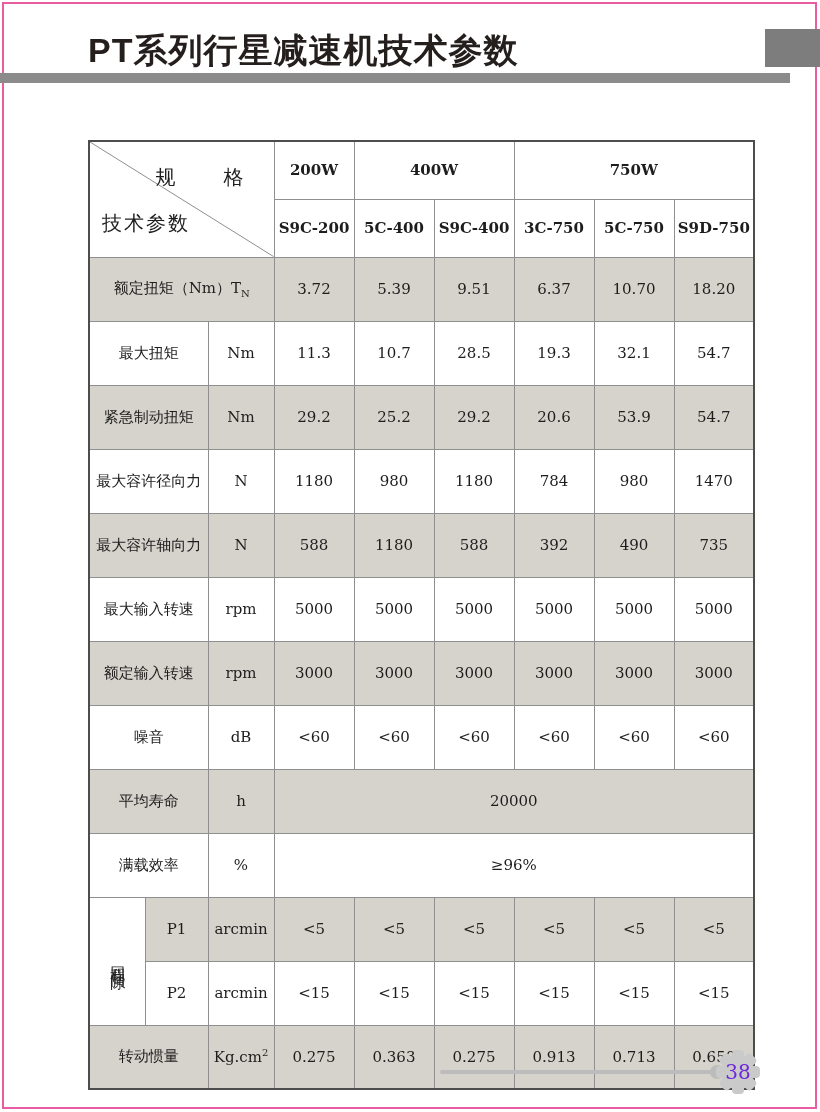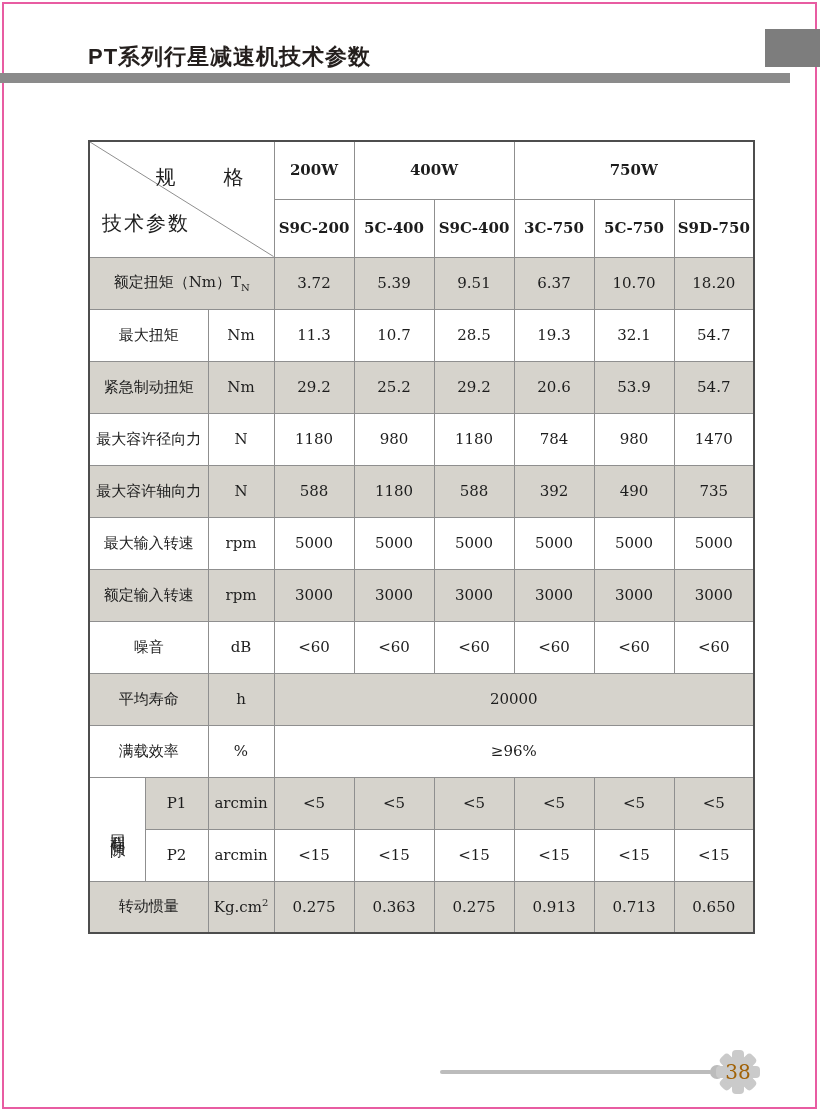--- a/index.html
+++ b/index.html
@@ -5,39 +5,39 @@
   html,body { margin:0; padding:0; }
   body {
     width:820px; height:1112px; position:relative; background:#ffffff;
     font-family:"DejaVu Serif", serif; overflow:hidden;
   }
   .frame {
     position:absolute; left:2px; top:2px; right:3px; bottom:3px;
     border:2px solid #e85ca2; pointer-events:none; z-index:1;
   }
   .page-title {
-    position:absolute; left:88px; top:42px; z-index:2;
+    position:absolute; left:88px; top:28px; z-index:2;
     font-family:"Liberation Sans", sans-serif; font-weight:bold;
-    font-size:22px; color:#241f1d; letter-spacing:1px;
+    font-size:34px; color:#241f1d; letter-spacing:1px;
   }
   .top-square { position:absolute; left:765px; top:29px; width:55px; height:38px; background:#7d7d7d; z-index:3; }
   .top-bar   { position:absolute; left:0; top:73px; width:790px; height:10px; background:#8b8b8b; z-index:3; }
 
   table.spec {
     position:absolute; left:88px; top:140px; z-index:2;
     width:665px; border-collapse:collapse; table-layout:fixed;
     border:2px solid #4d4d4d;
   }
   table.spec td {
     border:1px solid #8f8f8f; text-align:center; vertical-align:middle;
     font-size:15px; color:#1d1d1d; padding:0; background:#ffffff;
     font-family:"DejaVu Serif", serif;
   }
   tr.h  { height:58px; }
-  tr.r  { height:52px; }
+  tr.r  { height:64px; }
   tr.shaded td { background:#d6d3cc; }
   td.force-white { background:#ffffff !important; }
   td.model, td.power { font-size:15px;font-weight:bold; }
   td.lbl { font-size:15px; }
   sub { font-size:10px; }
   sup { font-size:10px; }
 
   td.diag { position:relative; }
   td.diag svg.dline { position:absolute; left:0; top:0; width:100%; height:100%; display:block; }
   .corner-spec  { position:absolute; top:22px; right:16px; font-size:20px; letter-spacing:14px; }
@@ -48,21 +48,21 @@
     letter-spacing:3px; font-size:15px; display:inline-block;
   }
 
   .footer-line { position:absolute; left:440px; top:1070px; width:272px; height:4px; background:#bcbcbc; border-radius:2px; z-index:2; }
   .footer-dot  { position:absolute; left:710px; top:1065px; width:14px; height:14px; border-radius:50%; background:#bcbcbc; z-index:2; }
   .gear-wrap   { position:absolute; left:714px; top:1048px; width:48px; height:48px; z-index:3; }
   .gear-wrap svg { position:absolute; left:0; top:0; }
   .page-num {
     position:absolute; left:0; top:0; width:48px; height:48px;
     display:flex; align-items:center; justify-content:center;
-    font-size:20px; color:#a16207; font-family:"DejaVu Serif", serif;
+    font-size:20px; color:#6d28d9; font-family:"DejaVu Serif", serif;
   }
 </style>
 </head>
 <body>
 
 <div class="frame"></div>
 
 <div class="page-title">PT系列行星减速机技术参数</div>
 <div class="top-square"></div>
 <div class="top-bar"></div>

